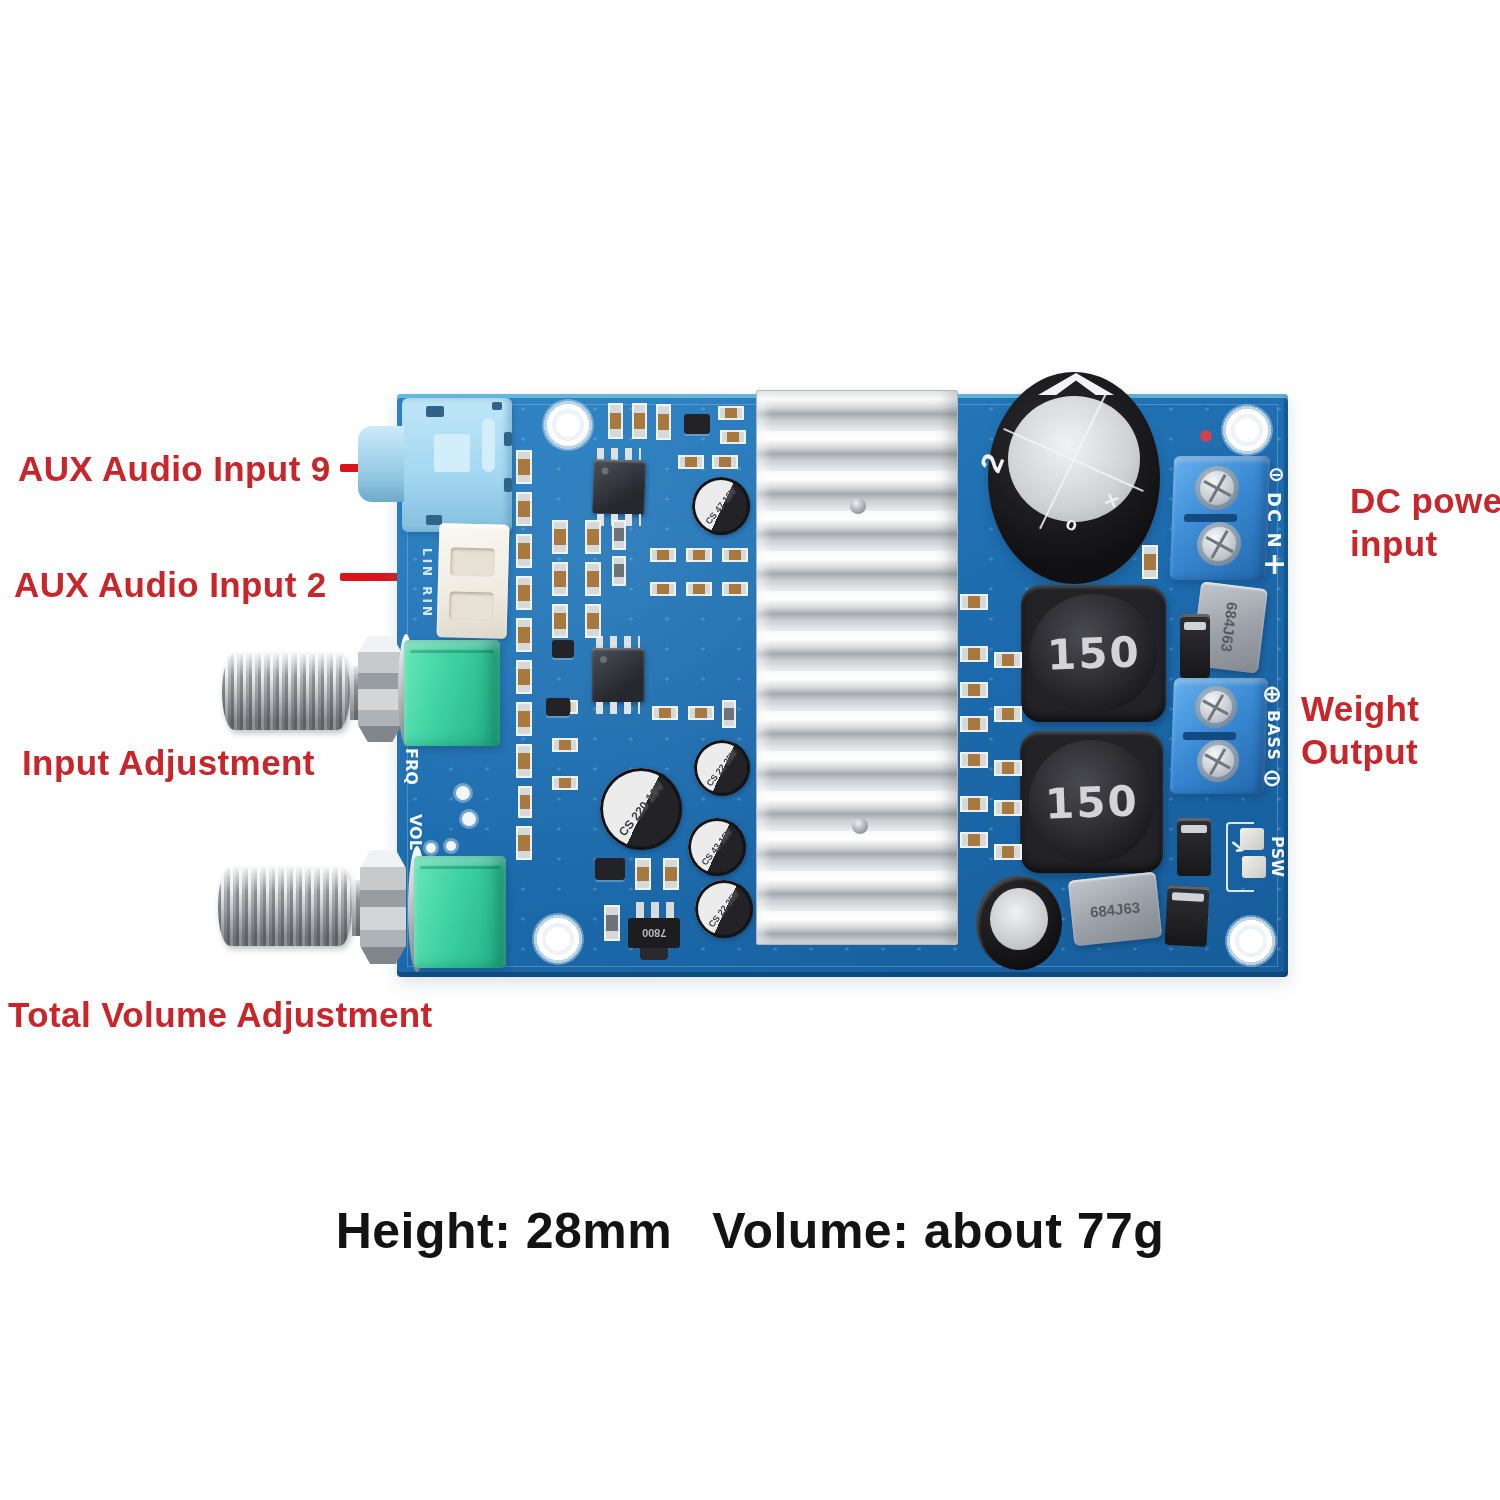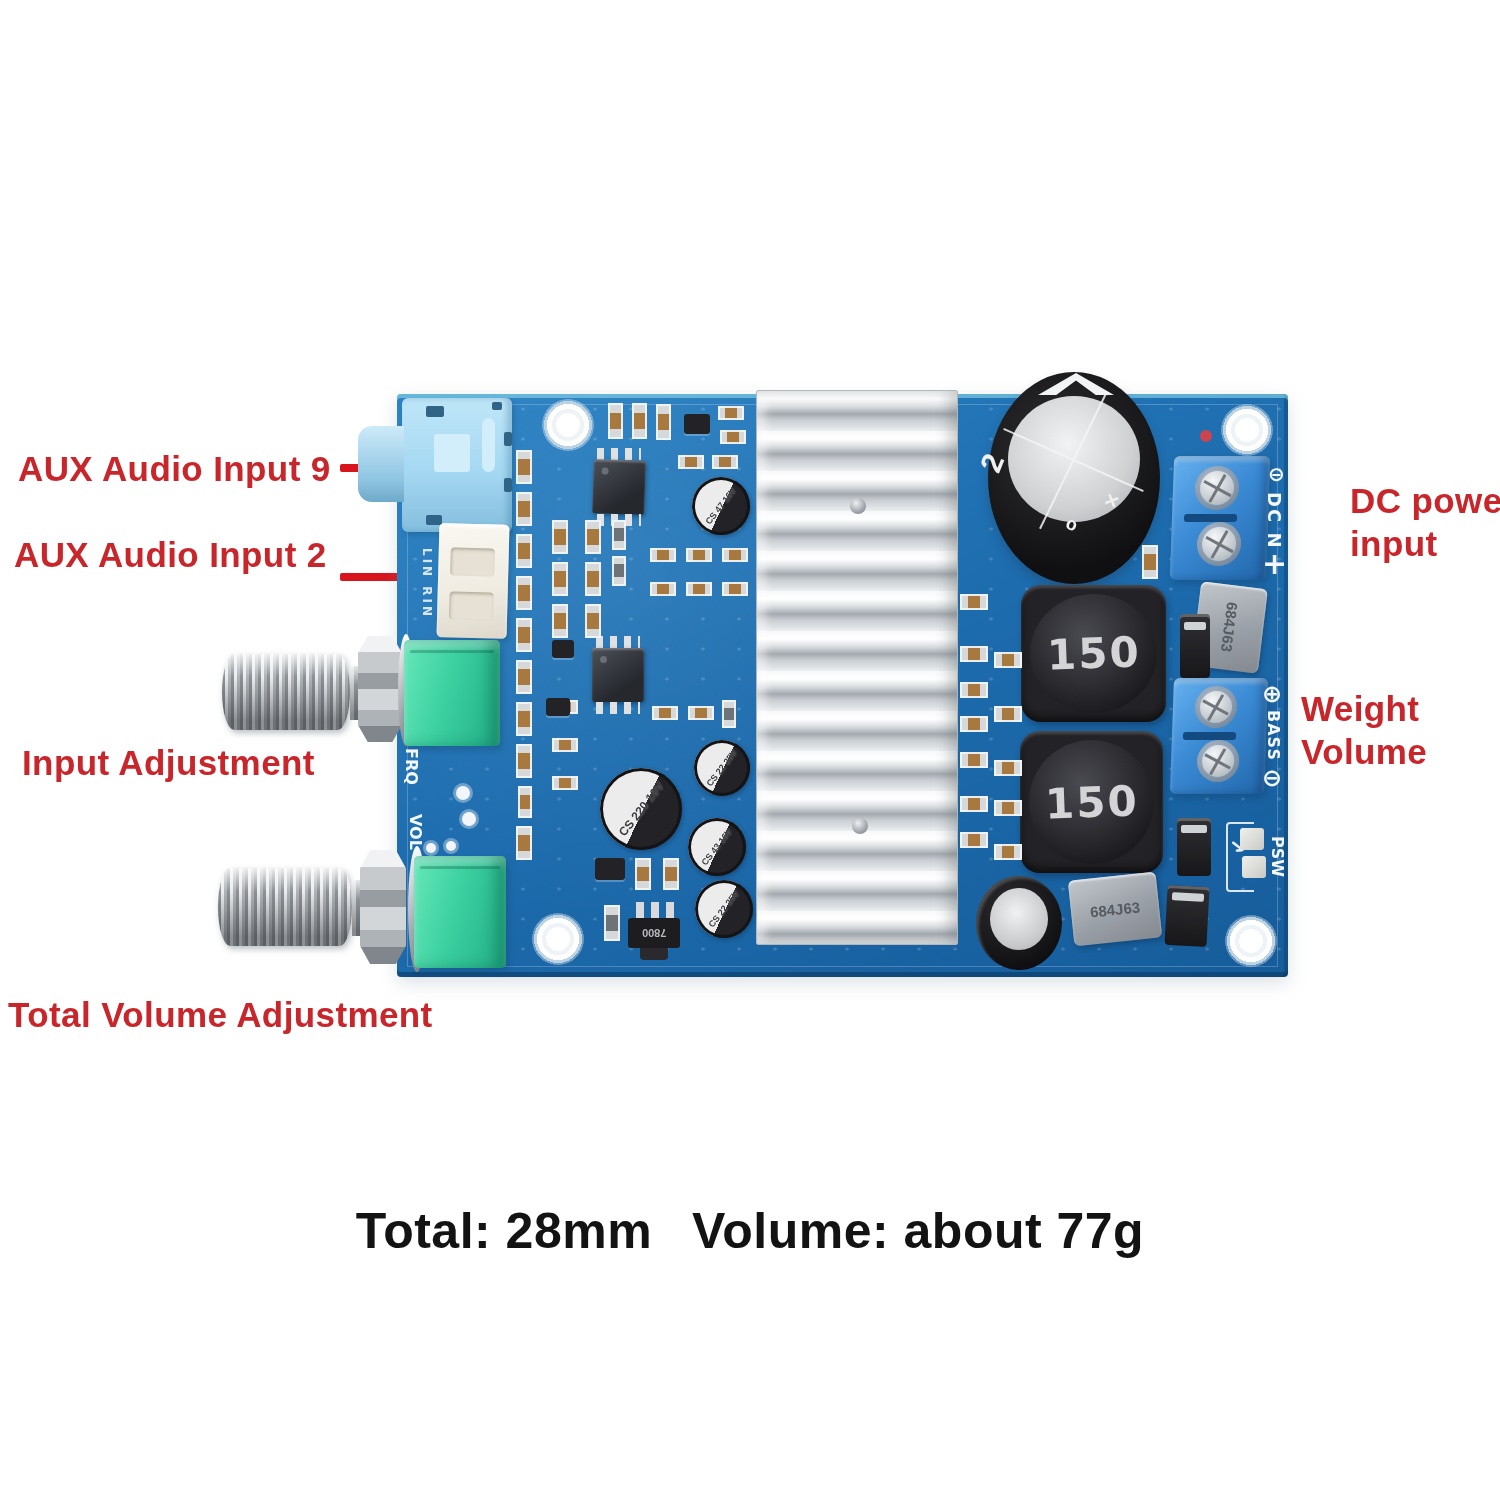--- a/index.html
+++ b/index.html
@@ -181,37 +181,37 @@
         background:radial-gradient(circle at 45% 40%,#f0f1f2,#c4c6c8 70%,#9fa2a5);}
 </style>
 </head>
 <body>
 
 <div class="canvas">
 
   <div class="ann" style="left:18px;top:448px">AUX Audio Input 9</div>
   <div class="pline" style="left:340px;top:464px;width:66px"></div>
 
-  <div class="ann" style="left:14px;top:534px">AUX Audio Input 2</div>
+  <div class="ann" style="left:14px;top:564px">AUX Audio Input 2</div>
   <div class="pline" style="left:340px;top:573px;width:154px"></div>
 
   <div class="ann" style="left:22px;top:742px">Input Adjustment</div>
   <div class="ann" style="left:8px;top:994px">Total Volume Adjustment</div>
 
   <div class="ann" style="left:1350px;top:480px">
     <div>DC power</div>
     <div>input</div>
   </div>
   <div class="ann" style="left:1301px;top:688px">
     <div>Weight</div>
-    <div>Volume</div>
+    <div>Output</div>
   </div>
 
   <div class="specs">
-    <span>Total: 28mm</span>
+    <span>Height: 28mm</span>
     <span>Volume: about 77g</span>
   </div>
 
   <div class="board"></div>
 
   <div class="heatsink"></div>
   <div class="rivet" style="left:850px;top:498px"></div>
   <div class="rivet" style="left:852px;top:818px"></div>
 
   <div class="hole" style="left:542px;top:399px"></div>

